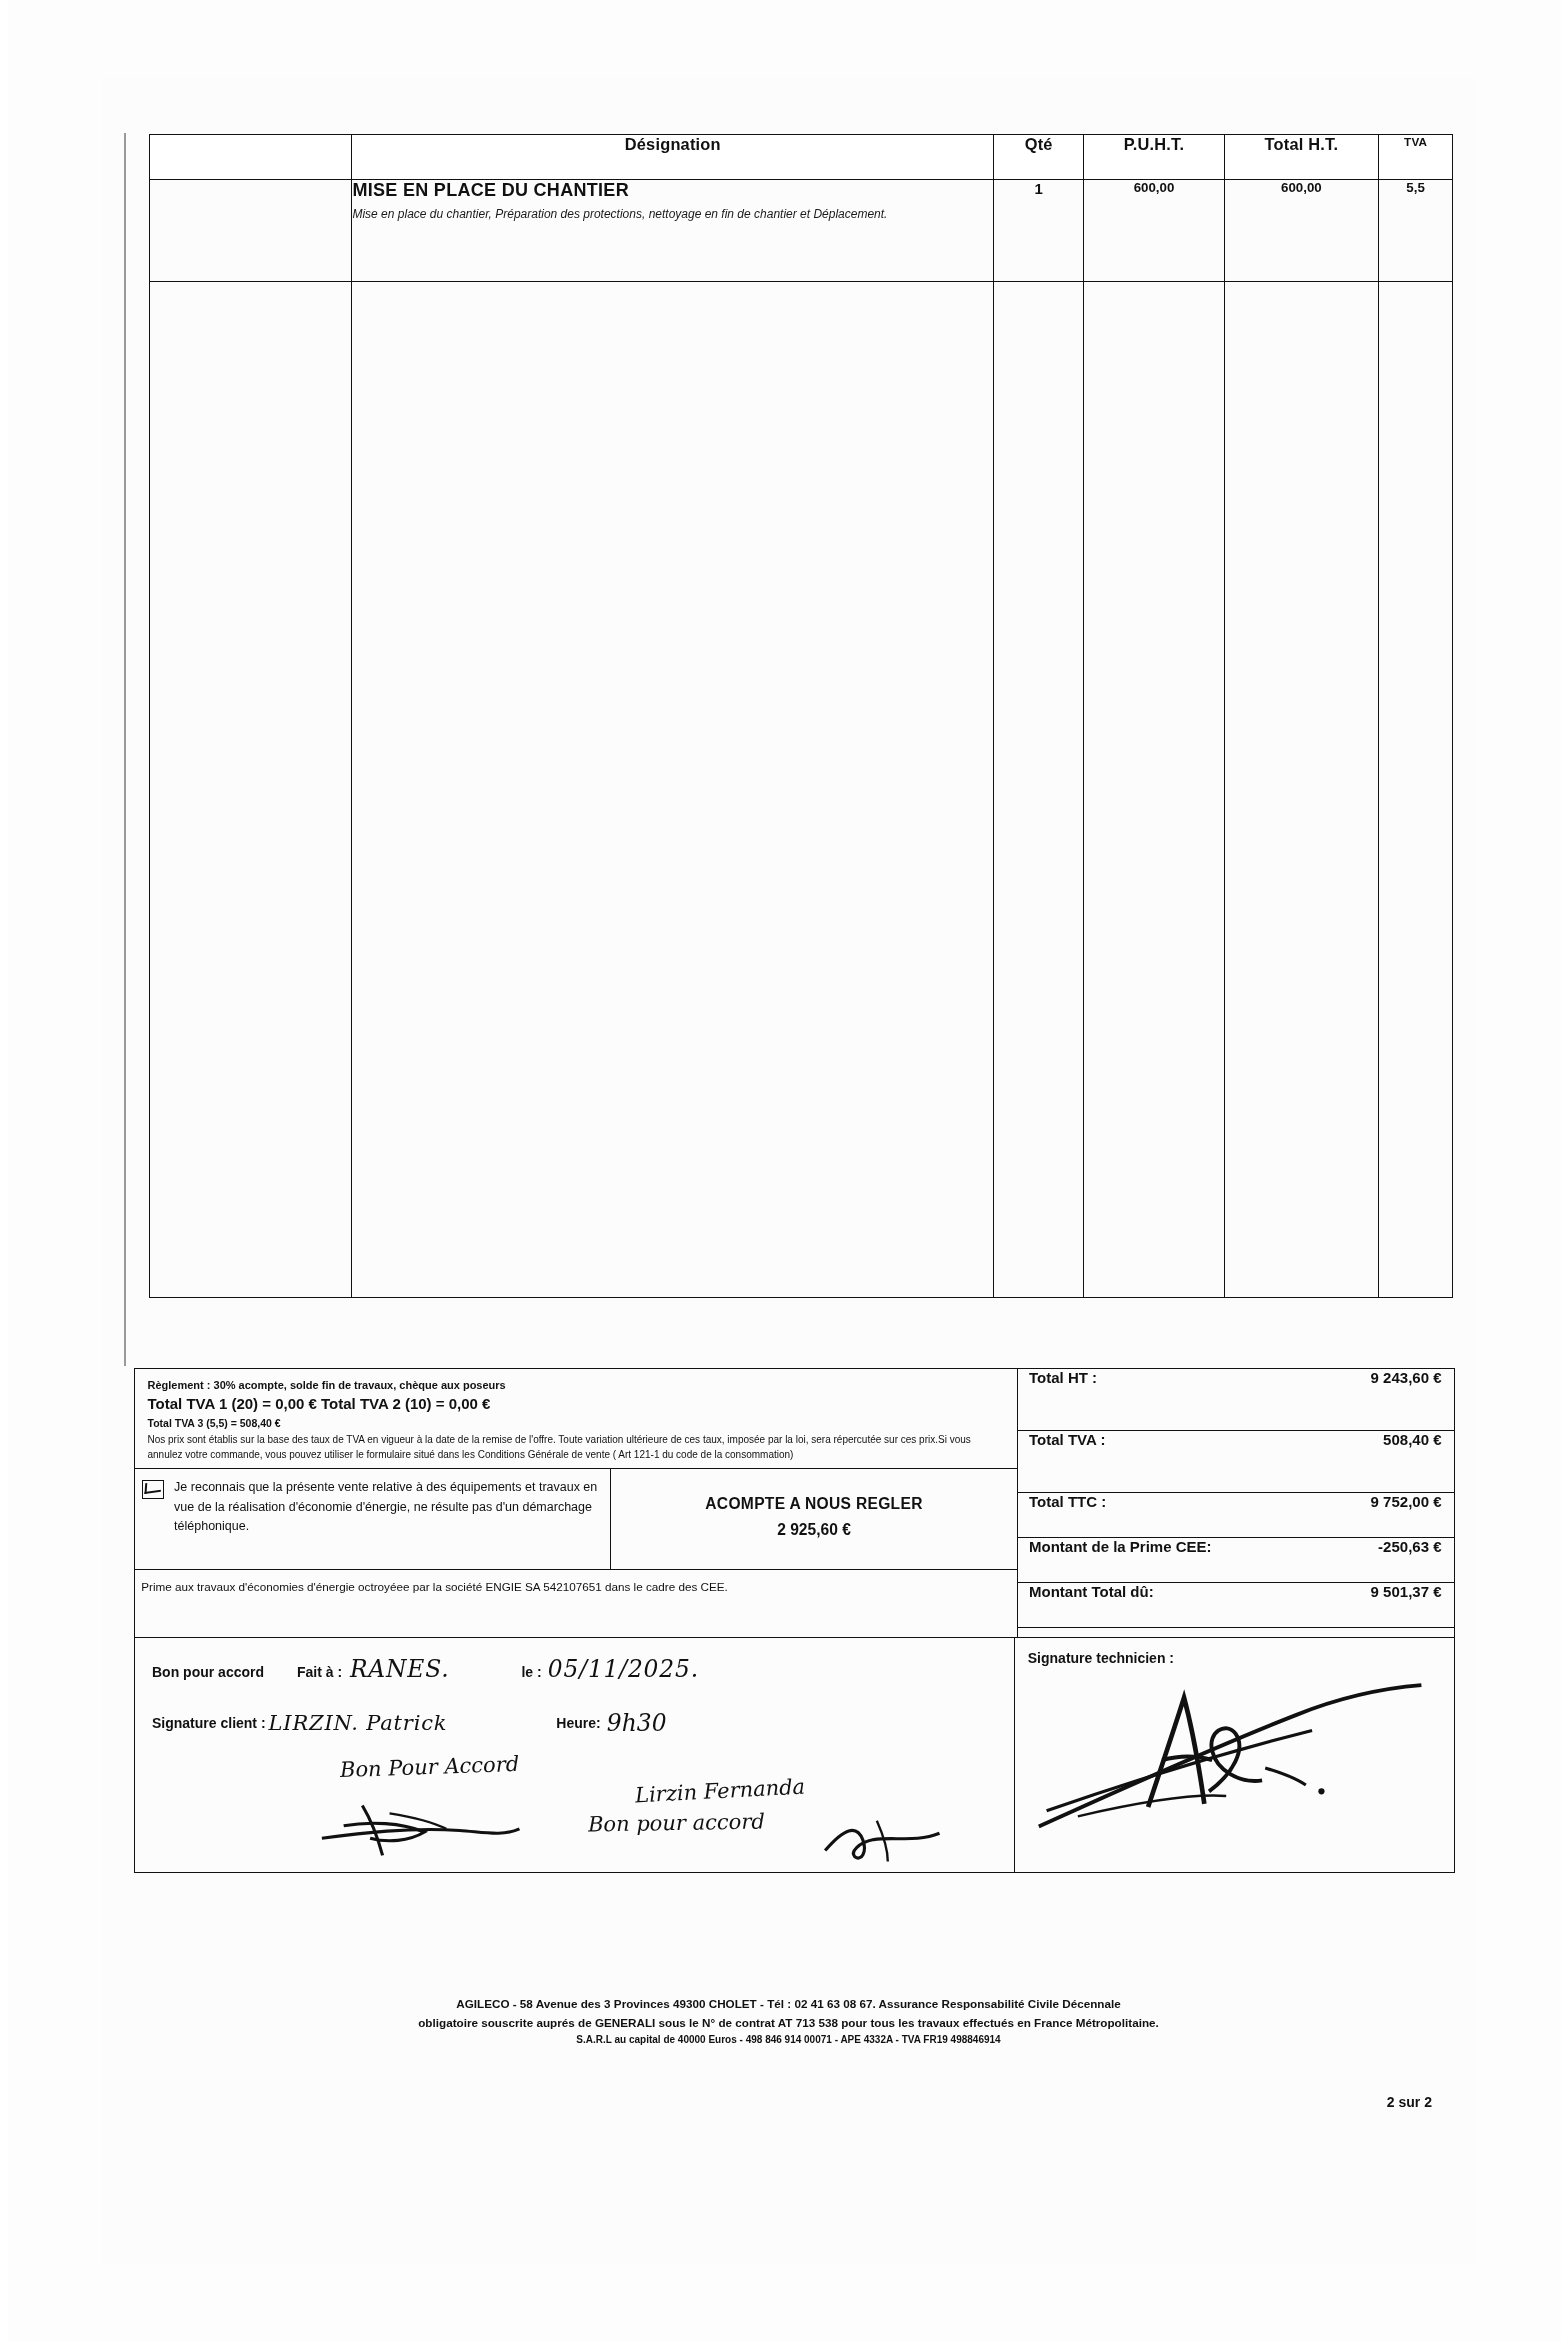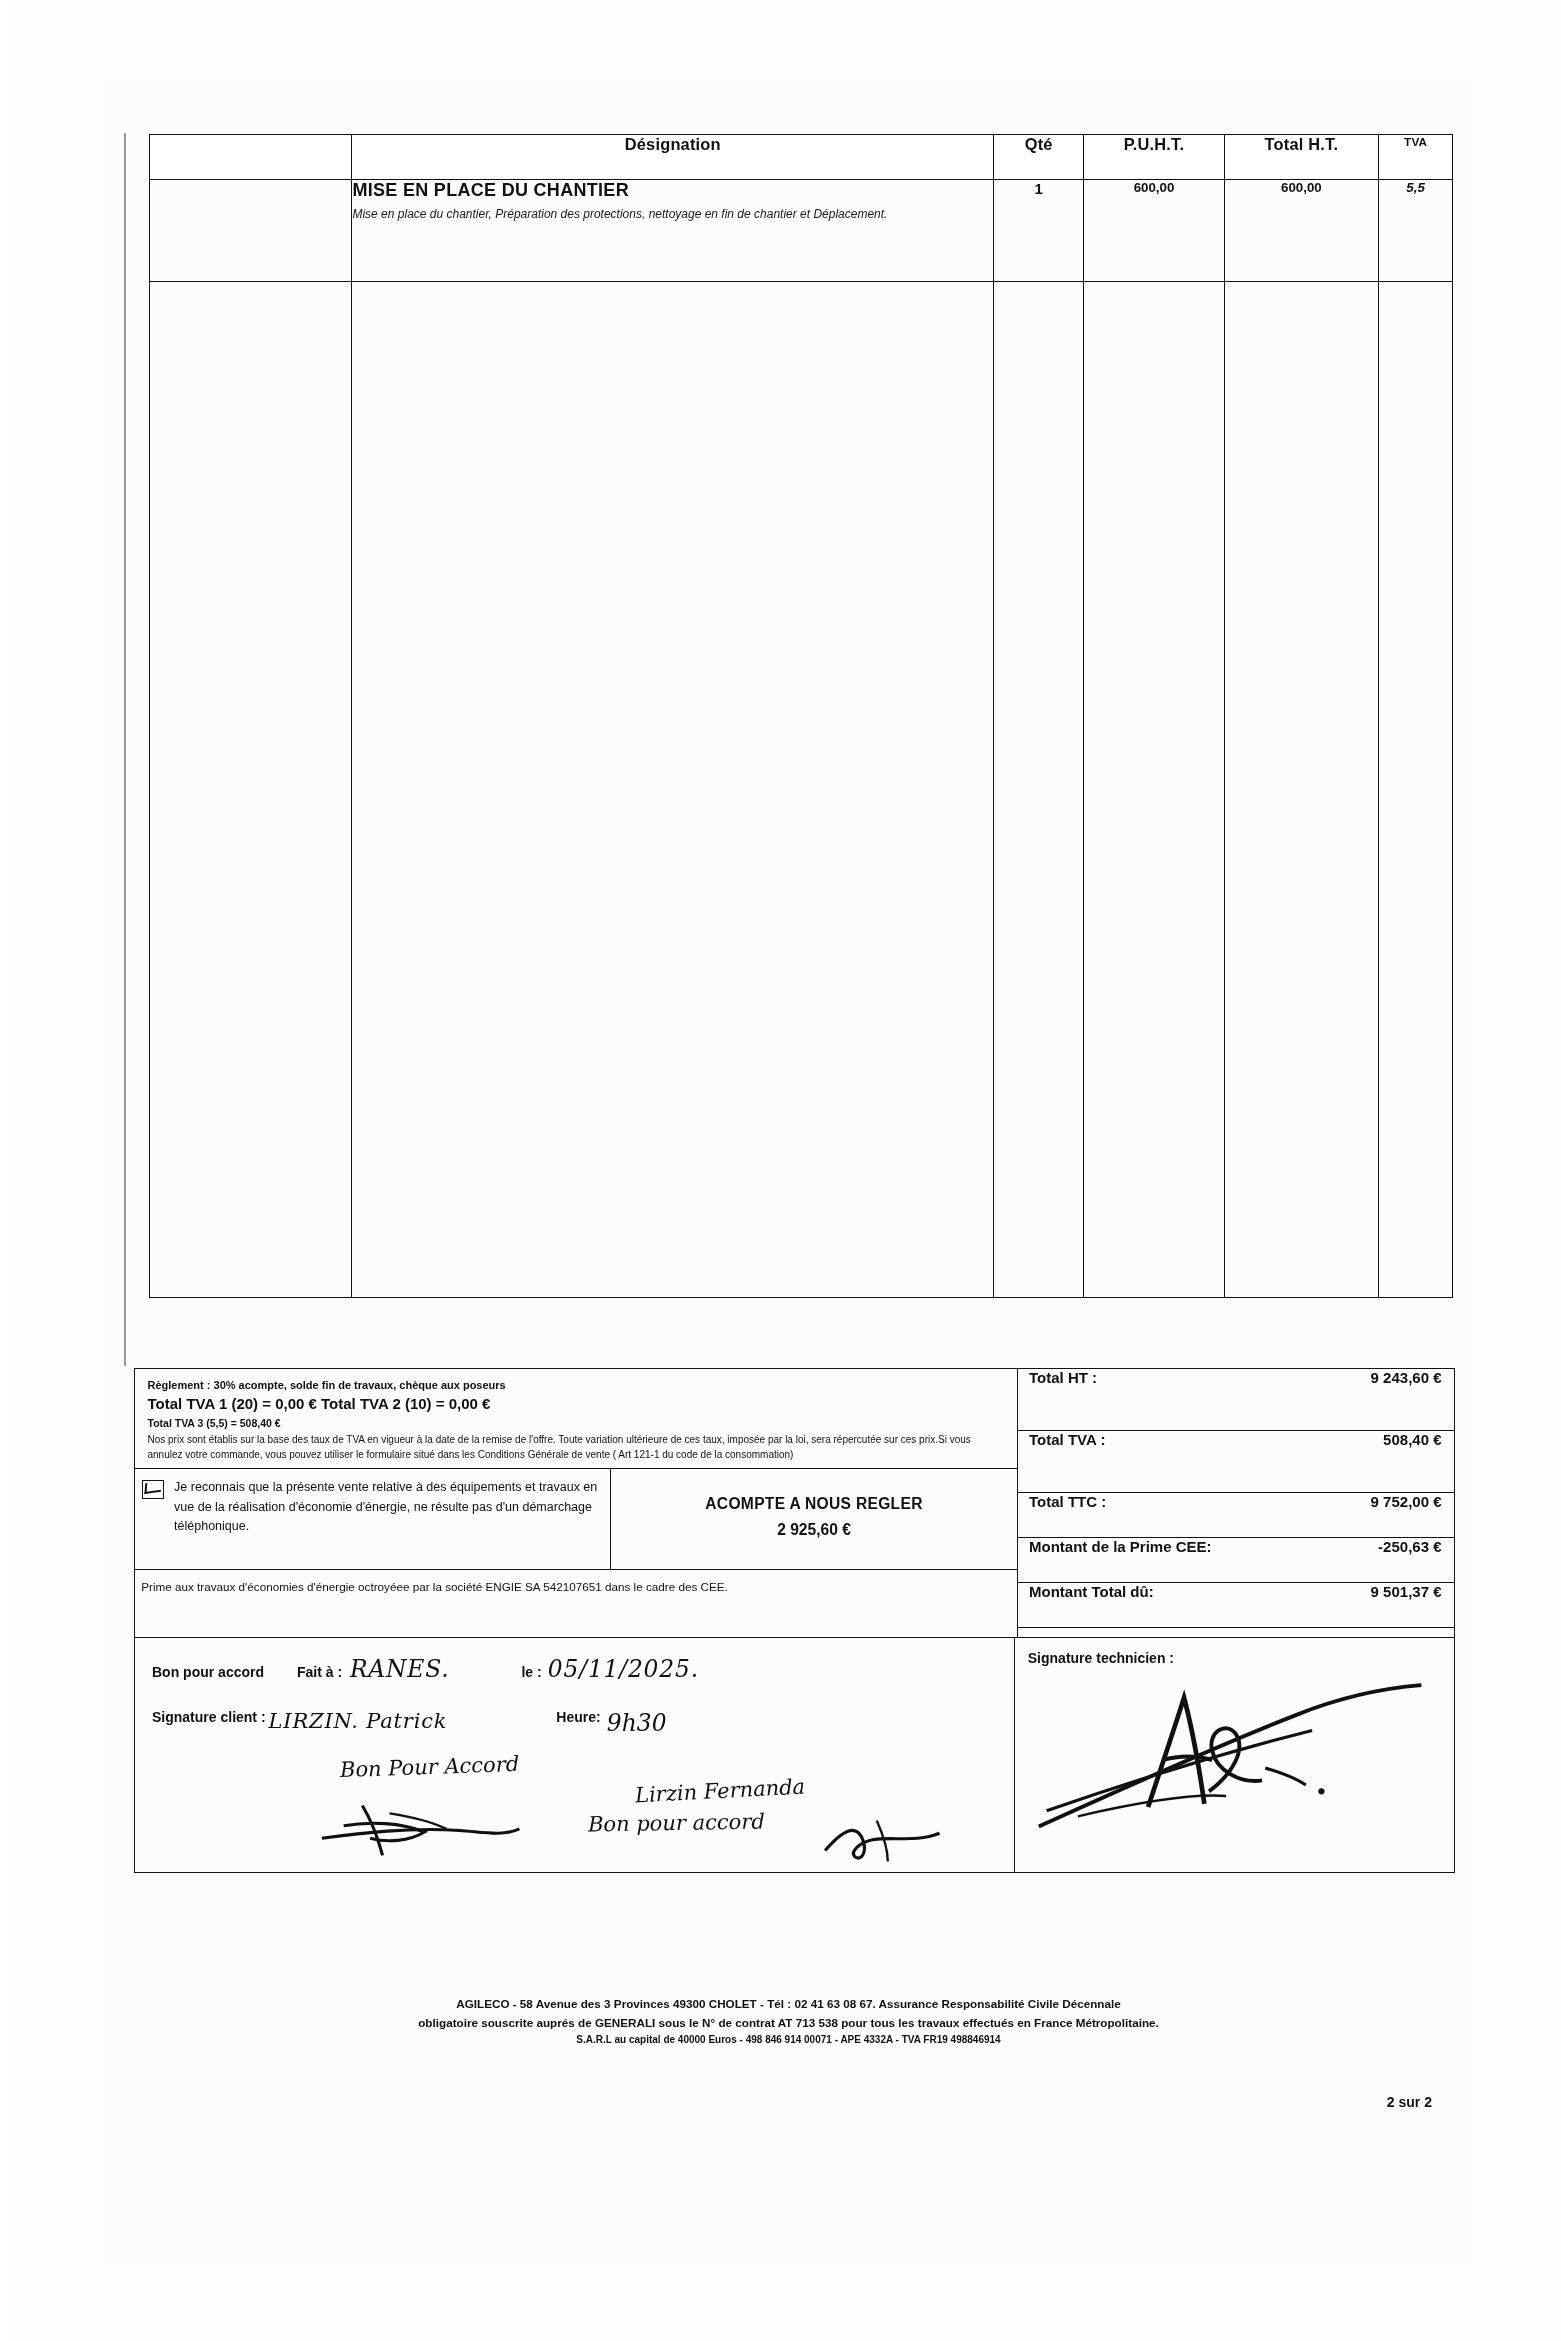--- a/index.html
+++ b/index.html
@@ -84,21 +84,20 @@
     font-size: 13.3px;
     font-weight: bold;
     padding-top: 14px;
   }
   .num-cell.qte { font-size: 15px; }
   .tva-cell {
     text-align: center;
     font-size: 13.3px;
     font-weight: bold;
     padding-top: 14px;
-    font-style: italic;
   }
 
   
   .lower {
     position: absolute;
     left: 126px;
     top: 1368px;
     width: 1319px;
   }
   .lower-wrap {
@@ -221,21 +220,21 @@
     display: flex;
     align-items: baseline;
   }
   .sig-line1 .lbl { margin-right: 33px; }
   .sig-line1 .fait { margin-right: 7.8px; }
   .sig-line2 {
     margin-top: 26.5px;
     font-size: 14px;
     font-weight: bold;
     display: flex;
-    align-items: flex-start;
+    align-items: center;
   }
   .hand {
     font-family: "DejaVu Serif", serif;
     font-style: italic;
     font-weight: normal;
     color: #111;
   }
   .hw-ranes { font-size: 23.4px; letter-spacing: 0.8px; }
   .hw-date { font-size: 23.4px; letter-spacing: 0.8px; margin-left: 6.2px; }
   .hw-client { font-size: 21px; margin-left: 3px; letter-spacing: 0.8px; }

